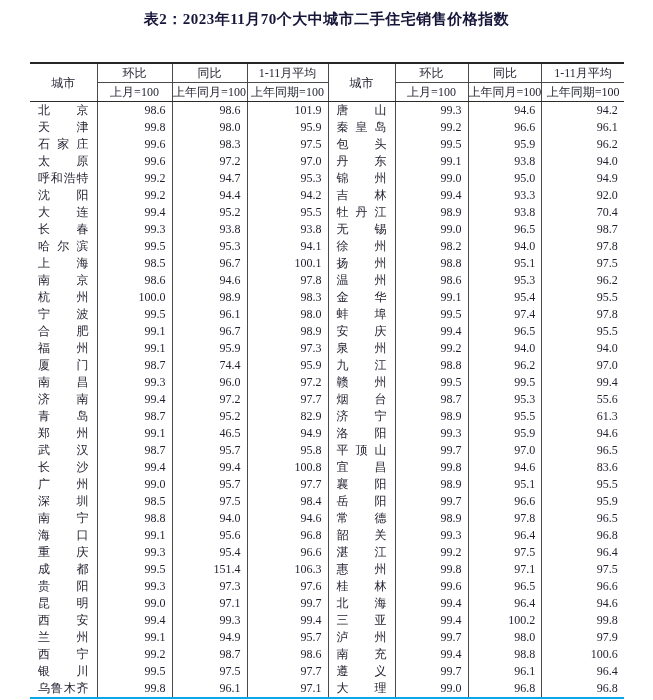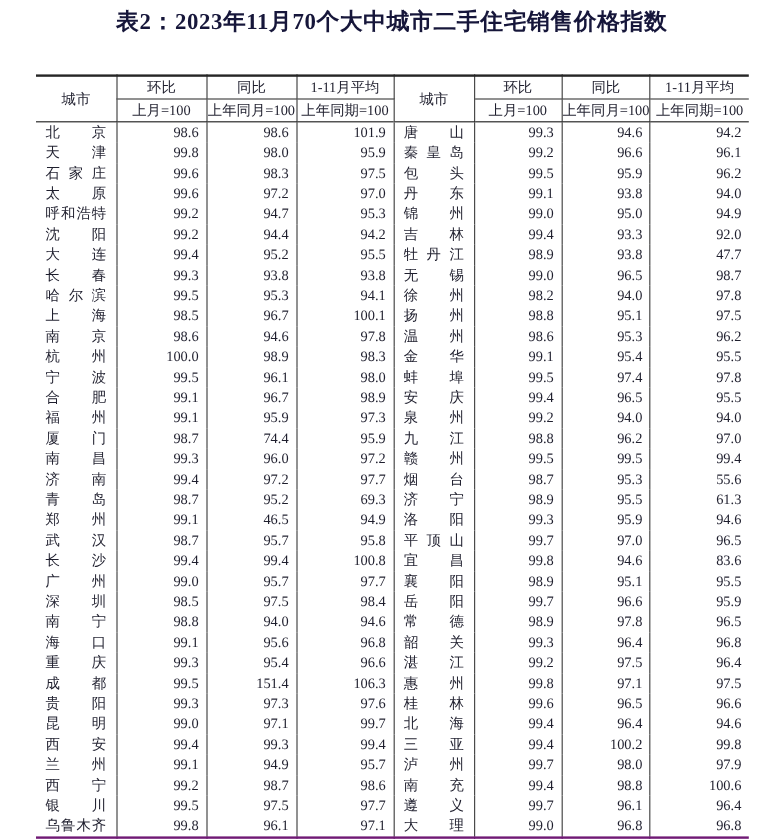--- a/index.html
+++ b/index.html
@@ -5,32 +5,32 @@
   html,body { margin:0; padding:0; background:#ffffff; }
   body {
     width:653px; height:700px; overflow:hidden;
     font-family:"Liberation Serif","DejaVu Serif",serif;
     color:#1f1f2e;
   }
   .page { position:relative; width:653px; height:700px; }
   .title {
     padding-top:10px;
     text-align:center;
-    font-size:19px;
+    font-size:15px;
     font-weight:bold;
     letter-spacing:0.5px;
     color:#16163a;
     line-height:18px;
   }
   table.idx {
     border-collapse:collapse;
     table-layout:fixed;
     margin:34px 0 0 30px;
     border-top:2px solid #262626;
-    border-bottom:2px solid #701a75;
+    border-bottom:2px solid #0ea5e9;
   }
   th, td {
     margin:0; padding:0;
     font-weight:normal;
     font-size:12px;
     height:17px;
     line-height:17px;
     white-space:nowrap;
     overflow:hidden;
     color:#1f1f2e;
@@ -149,21 +149,21 @@
           <td class="num">92.0</td>
         </tr>
         <tr>
           <td class="city bR">大连</td>
           <td class="num bR">99.4</td>
           <td class="num bR">95.2</td>
           <td class="num bR">95.5</td>
           <td class="city bR">牡丹江</td>
           <td class="num bR">98.9</td>
           <td class="num bR">93.8</td>
-          <td class="num">47.7</td>
+          <td class="num">70.4</td>
         </tr>
         <tr>
           <td class="city bR">长春</td>
           <td class="num bR">99.3</td>
           <td class="num bR">93.8</td>
           <td class="num bR">93.8</td>
           <td class="city bR">无锡</td>
           <td class="num bR">99.0</td>
           <td class="num bR">96.5</td>
           <td class="num">98.7</td>
@@ -265,21 +265,21 @@
           <td class="num bR">97.7</td>
           <td class="city bR">烟台</td>
           <td class="num bR">98.7</td>
           <td class="num bR">95.3</td>
           <td class="num">55.6</td>
         </tr>
         <tr>
           <td class="city bR">青岛</td>
           <td class="num bR">98.7</td>
           <td class="num bR">95.2</td>
-          <td class="num bR">69.3</td>
+          <td class="num bR">82.9</td>
           <td class="city bR">济宁</td>
           <td class="num bR">98.9</td>
           <td class="num bR">95.5</td>
           <td class="num">61.3</td>
         </tr>
         <tr>
           <td class="city bR">郑州</td>
           <td class="num bR">99.1</td>
           <td class="num bR">46.5</td>
           <td class="num bR">94.9</td>

